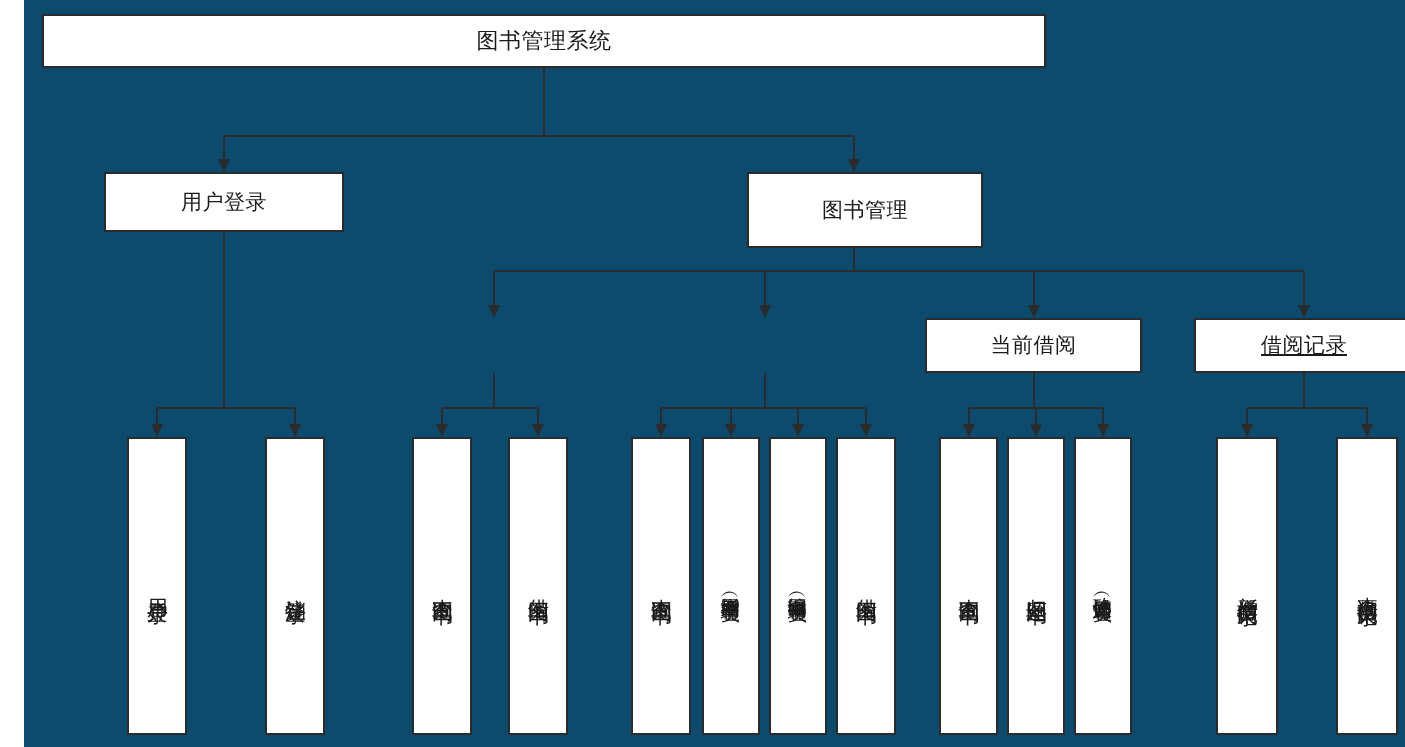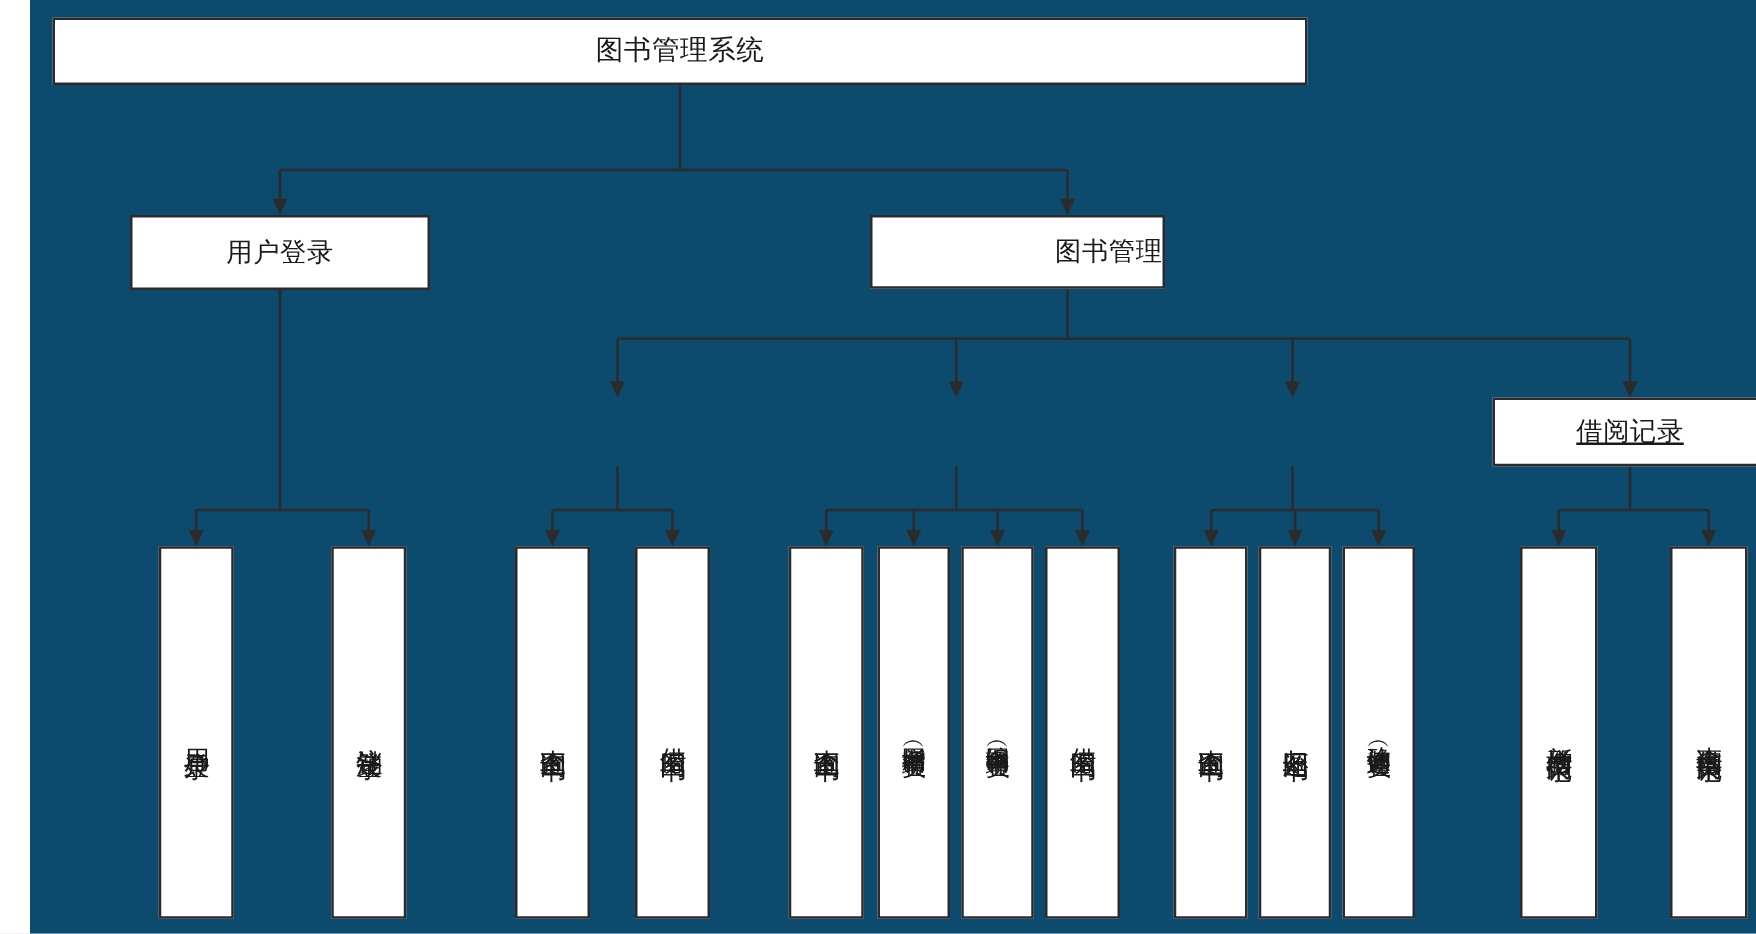--- a/index.html
+++ b/index.html
@@ -101,24 +101,27 @@
 
 <div id="canvas">
 
   <div class="node root horiz" id="n-root" style="left: 18px; top: 14px; width: 1004px; height: 54px;">
     <span class="label">图书管理系统</span>
   </div>
 
   <div class="node horiz" id="n-l2-0" style="left: 80px; top: 172px; width: 240px; height: 60px;">
     <span class="label">用户登录</span>
   </div>
-  <div class="node horiz" id="n-l2-1" style="left: 672px; top: 172px; width: 236px; height: 59px; justify-content: flex-end;">
+  <div class="node horiz" id="n-l2-1" style="left: 723px; top: 172px; width: 236px; height: 76px;">
     <span class="label">图书管理</span>
   </div>
 
+  <div class="node horiz" id="n-l3-2" style="left: 901px; top: 318px; width: 217px; height: 55px;">
+    <span class="label">当前借阅</span>
+  </div>
   <div class="node horiz" id="n-l3-3" style="left: 1170px; top: 318px; width: 220px; height: 55px; text-decoration: underline;">
     <span class="label">借阅记录</span>
   </div>
 
   <div class="node vert" id="n-lf-0" style="left: 103px; top: 437px; width: 60px; height: 298px;">
     <span class="label">用户登录</span>
   </div>
   <div class="node vert" id="n-lf-1" style="left: 241px; top: 437px; width: 60px; height: 298px;">
     <span class="label">注销登录</span>
   </div>

